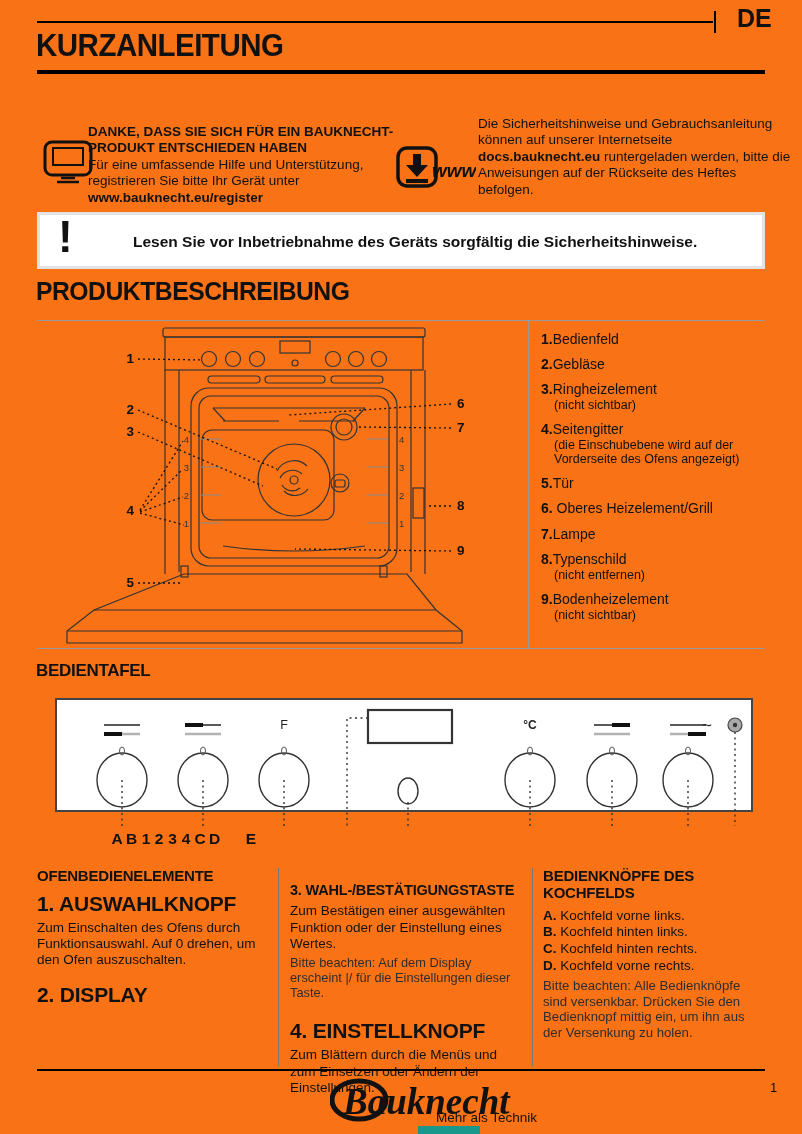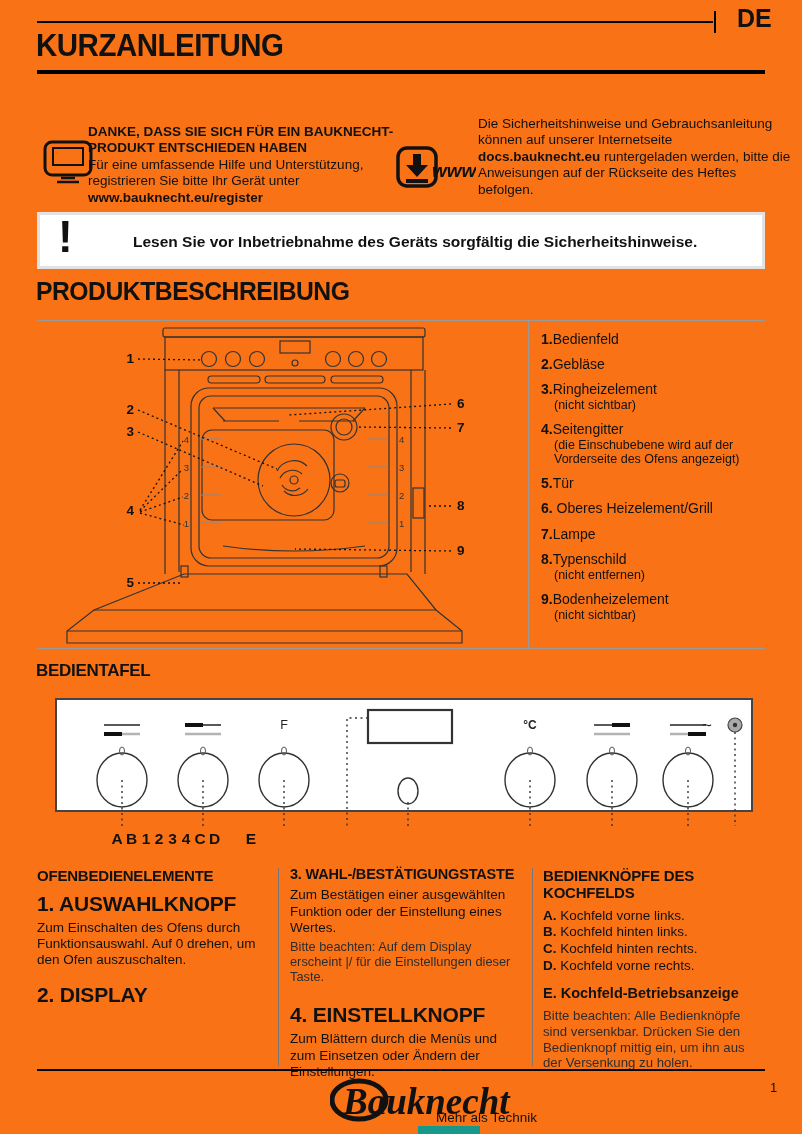--- a/index.html
+++ b/index.html
@@ -36,21 +36,21 @@
   .panel-svg{left:55px;top:698px;}
   
   .cdiv1{left:278px;top:868px;width:1px;height:198px;background:#777;}
   .cdiv2{left:532px;top:868px;width:1px;height:198px;background:#777;}
   .col{font-size:13.5px;line-height:1.2;}
   .col1{left:37px;top:868px;width:232px;}
   .col2{left:290px;top:866px;width:235px;}
   .col3{left:543px;top:868px;width:216px;}
   .col h3{margin:0 0 6px 0;font-size:15px;line-height:1.12;letter-spacing:-.2px;}
   .col .sub{font-weight:bold;font-size:21px;margin:13px 0 4px 0;letter-spacing:-.2px;}
-  .col2 .sub3{white-space:nowrap;font-size:14.5px;margin-top:0;}
+  .col2 .sub3{white-space:nowrap;font-size:14.5px;margin-top:16px;}
   .note{font-size:12.8px;color:#2d2d2d;margin-top:3px;line-height:1.18;}
   .hob-list{margin:0;line-height:1.25;}
   .hob-list .hl{font-weight:bold;}
   .sub-e{font-weight:bold;font-size:14.5px;margin:10px 0 6px 0;}
   
   .f-rule{left:37px;top:1069px;width:728px;height:2px;background:#000;}
   .logo{left:330px;top:1076px;}
   .tagline{left:436px;top:1110px;font-size:13.5px;}
   .teal-bar{left:418px;top:1126px;width:62px;height:8px;}
   .page-num{left:770px;top:1080px;font-size:13px;}
@@ -283,21 +283,20 @@
   </div>
 
   <div class="abs col col3">
     <h3>BEDIENKNÖPFE DES KOCHFELDS</h3>
     <div class="hob-list">
       <div><span class="hl">A.</span><span> Kochfeld vorne links.</span></div>
       <div><span class="hl">B.</span><span> Kochfeld hinten links.</span></div>
       <div><span class="hl">C.</span><span> Kochfeld hinten rechts.</span></div>
       <div><span class="hl">D.</span><span> Kochfeld vorne rechts.</span></div>
     </div>
-    <div class="sub-e">E. Kochfeld-Betriebsanzeige</div>
     <div class="note" style="font-size:13.2px">Bitte beachten: Alle Bedienknöpfe sind versenkbar. Drücken Sie den Bedienknopf mittig ein, um ihn aus der Versenkung zu holen.</div>
   </div>
 
   <div class="abs f-rule"></div>
   <svg class="abs logo" width="250" height="48" viewBox="0 0 250 48">
     <ellipse cx="29" cy="24" rx="27" ry="19" fill="none" stroke="#111" stroke-width="5"></ellipse>
     <text x="13" y="38" font-family="Liberation Serif, serif" font-style="italic" font-weight="bold" font-size="37" fill="#111">Bauknecht</text>
   </svg>
   <div class="abs tagline">Mehr als Technik</div>
   <div class="abs teal-bar" id="tealbar" style="background: rgb(23, 152, 139);"></div>

